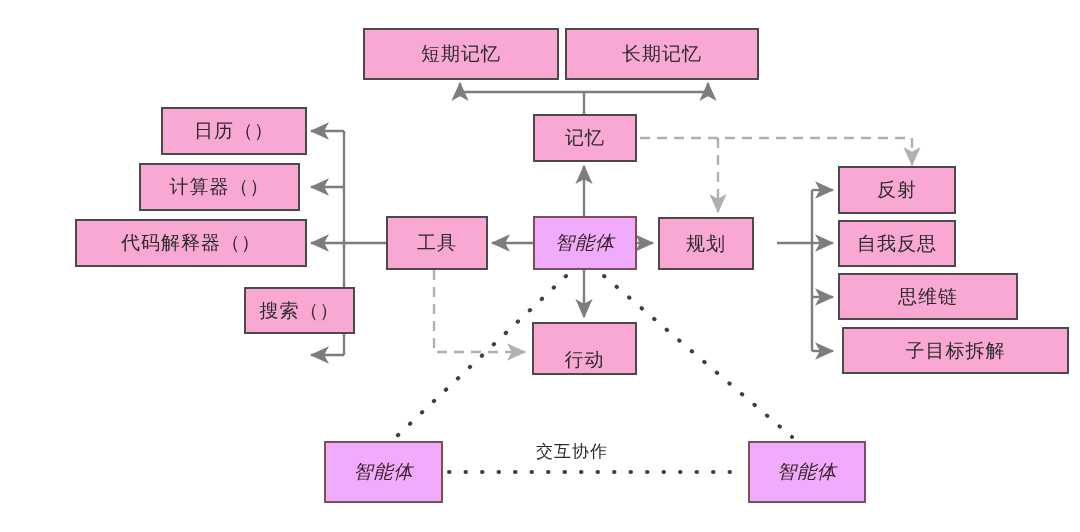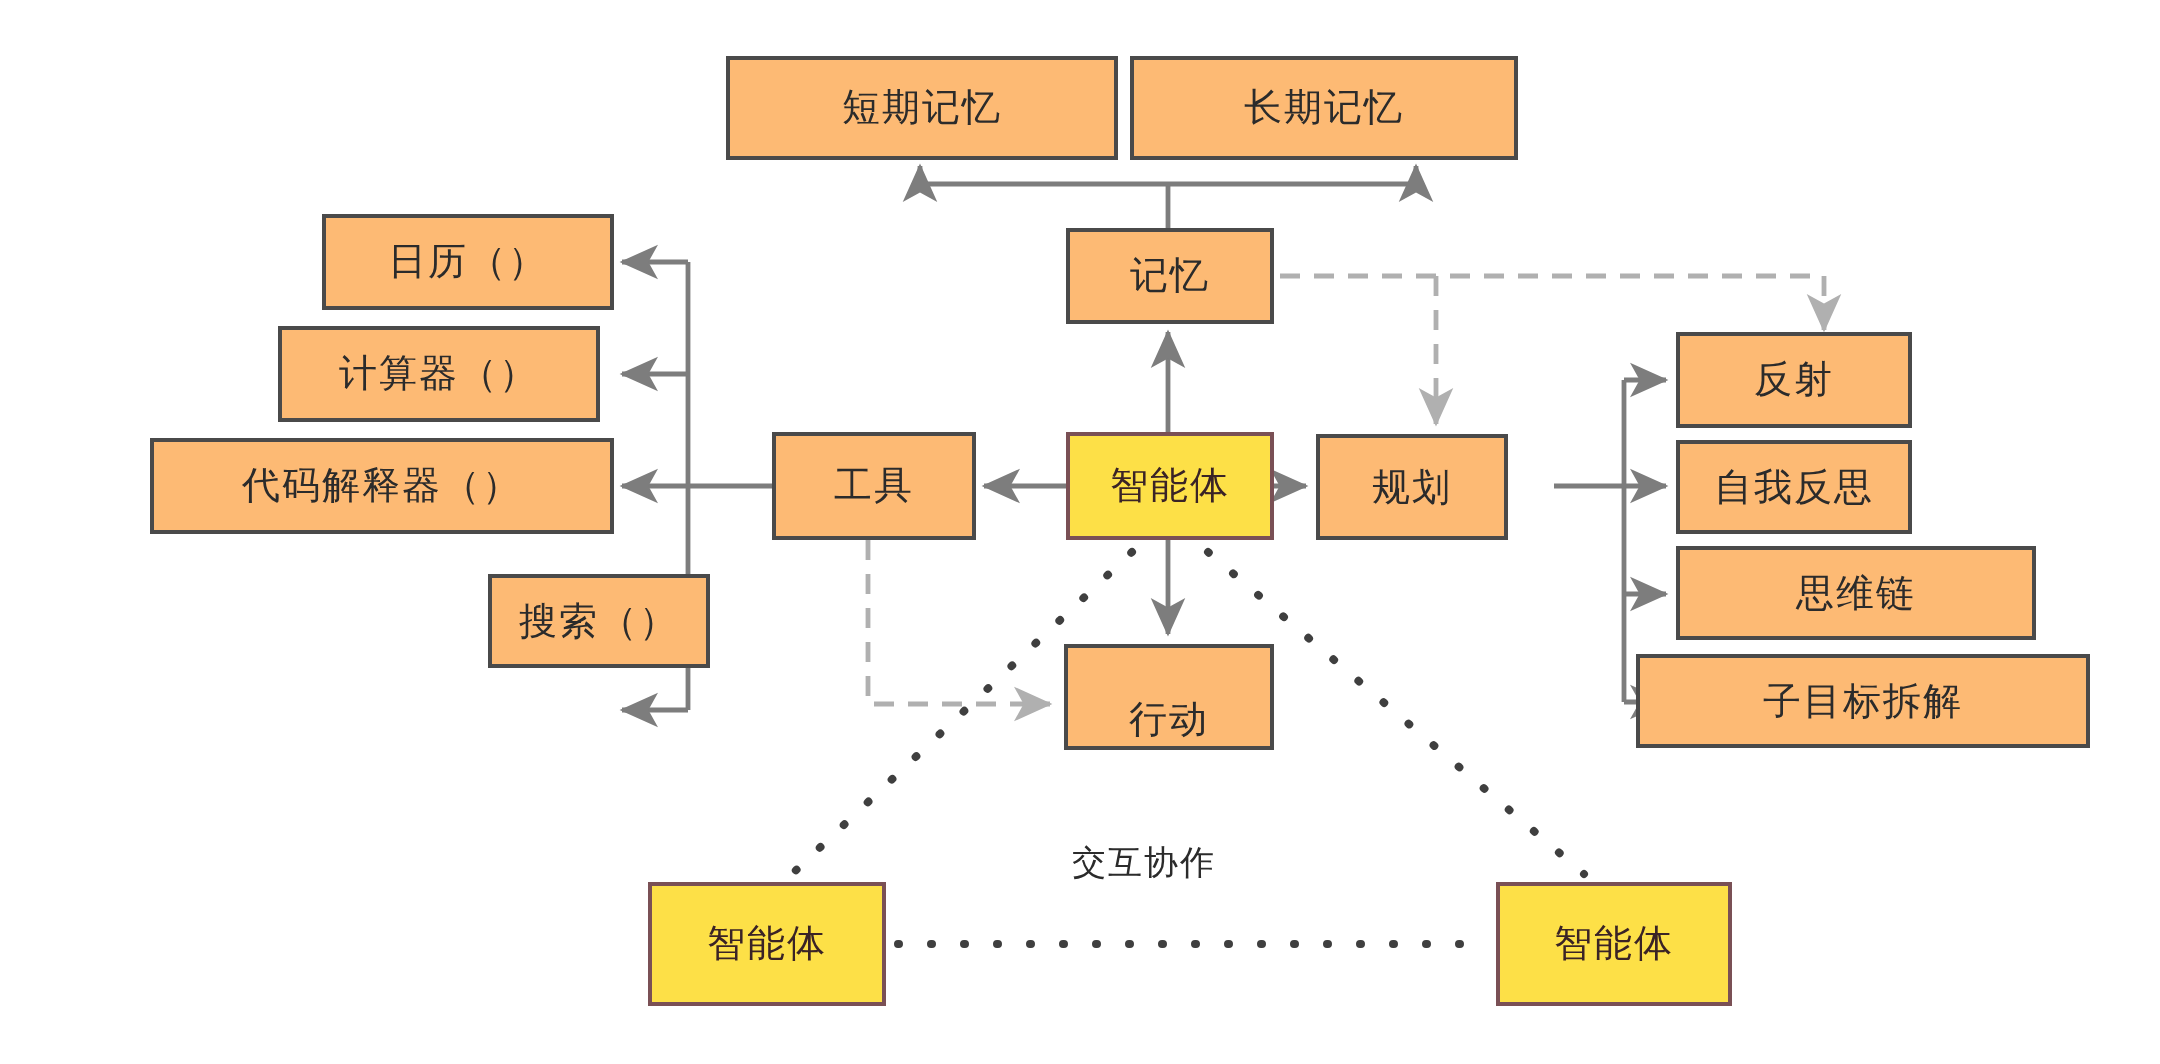--- a/index.html
+++ b/index.html
@@ -8,32 +8,33 @@
     background:#ffffff;
     font-family:"Liberation Sans","DejaVu Sans",sans-serif;
     overflow:hidden;
   }
   #stage{position:relative;width:1080px;height:532px;}
   #wires{position:absolute;left:0;top:0;width:1080px;height:532px;}
   .node{
     position:absolute;
     box-sizing:border-box;
     border:2px solid #4a4a4a;
-    background:#fdba74;
+    background:#f9a8d4;
     display:flex;align-items:center;justify-content:center;
     color:#2b2b2b;
     font-size:19px;
     letter-spacing:1px;
     white-space:nowrap;
     z-index:3;
   }
   .node.pink{
-    background:#fde047;
+    background:#f0abfc;
     border-color:#7a5055;
     color:#3a2326;
+    font-style:italic;
   }
   .node .txt{pointer-events:none;}
   .edge-label{
     position:absolute;
     font-size:17px;
     color:#2b2b2b;
     letter-spacing:1px;
     white-space:nowrap;
     z-index:3;
   }
@@ -138,28 +139,28 @@
 
   <div class="node" style="left:838px;top:166px;width:118px;height:48px;">
     <span class="txt">反射</span>
   </div>
   <div class="node" style="left:838px;top:220px;width:118px;height:47px;">
     <span class="txt">自我反思</span>
   </div>
   <div class="node" style="left:838px;top:273px;width:180px;height:47px;">
     <span class="txt">思维链</span>
   </div>
-  <div class="node" style="left:818px;top:327px;width:227px;height:47px;">
+  <div class="node" style="left:842px;top:327px;width:227px;height:47px;">
     <span class="txt">子目标拆解</span>
   </div>
 
   <div class="node pink" style="left:324px;top:441px;width:119px;height:62px;">
     <span class="txt">智能体</span>
   </div>
   <div class="node pink" style="left:748px;top:441px;width:118px;height:62px;">
     <span class="txt">智能体</span>
   </div>
 
-  <div class="edge-label" style="left:536px;top:420px;">
+  <div class="edge-label" style="left:536px;top:440px;">
     <span class="txt">交互协作</span>
   </div>
 
 </div>
 
 </body></html>

